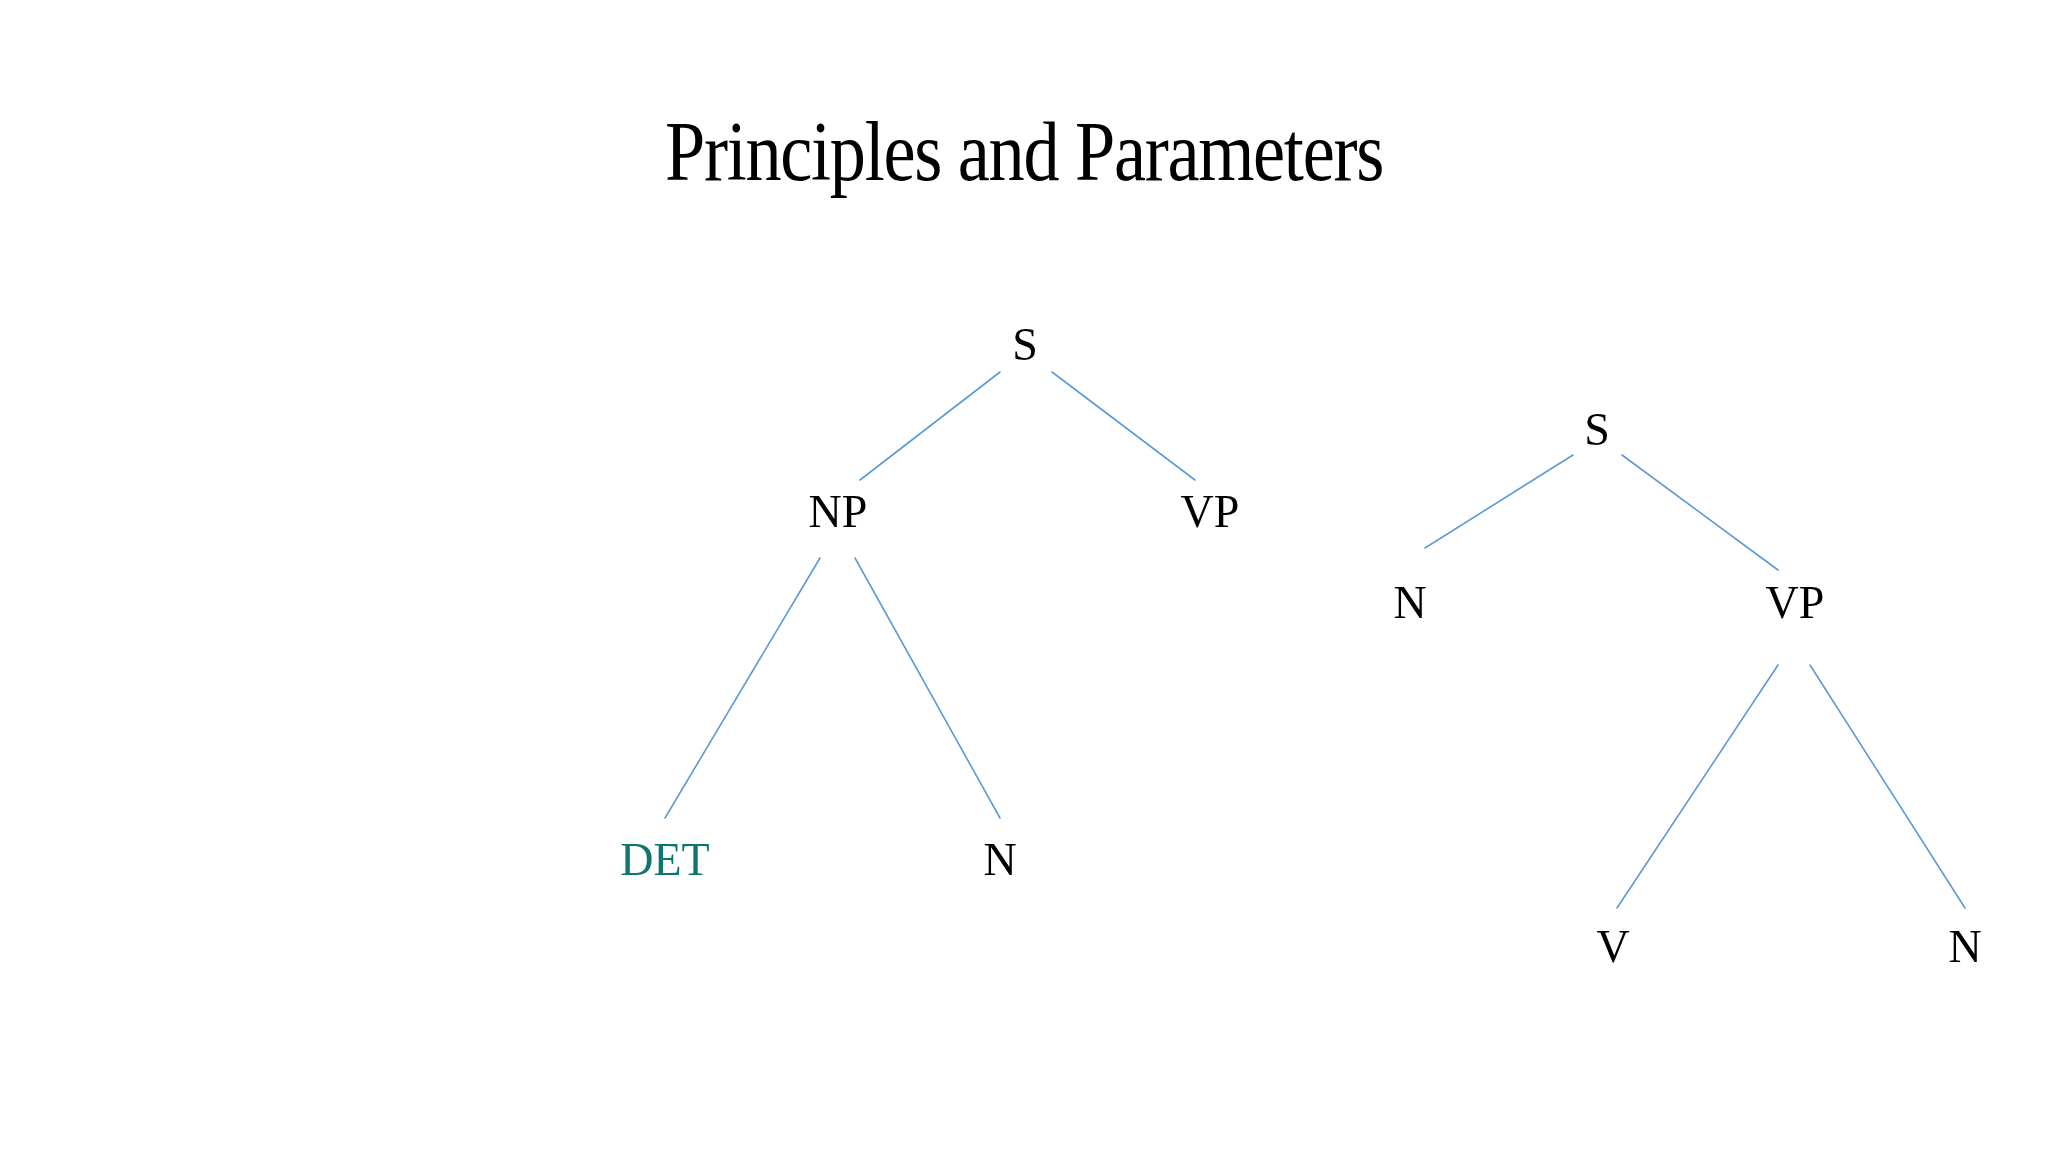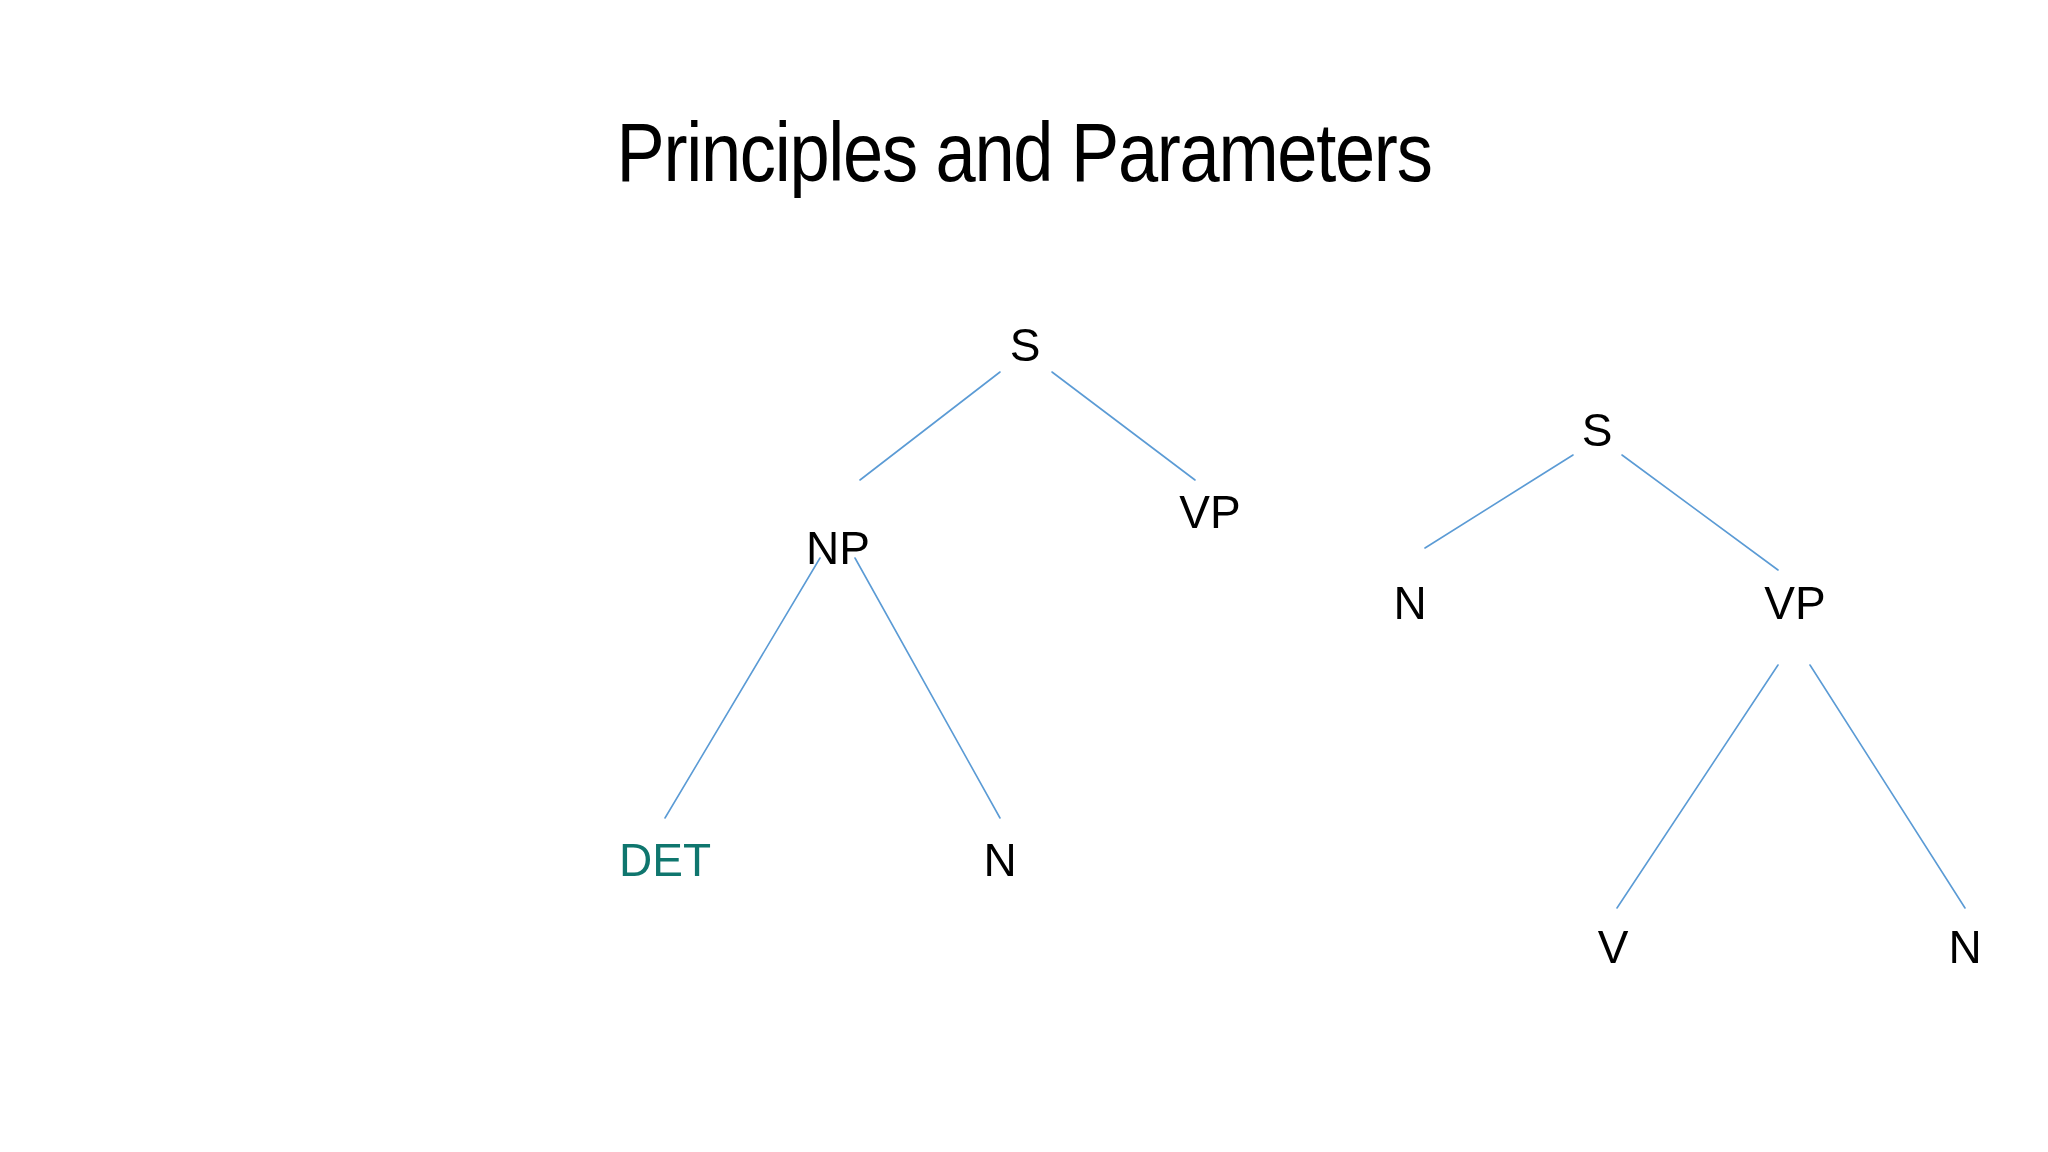--- a/index.html
+++ b/index.html
@@ -7,21 +7,21 @@
     margin: 0;
     padding: 0;
     background: #ffffff;
   }
   #slide {
     position: relative;
     width: 2048px;
     height: 1152px;
     background: #ffffff;
     overflow: hidden;
-    font-family: Liberation Sans, sans-serif;
+    font-family: Liberation Serif, serif;
   }
   #slide-title {
     position: absolute;
     left: 0;
     top: 110px;
     width: 2048px;
     text-align: center;
     font-size: 84px;
     line-height: 1.0;
     font-weight: 400;
@@ -67,21 +67,21 @@
       <g>
         <line x1="1573" y1="455" x2="1425" y2="548" stroke="#5B9BD5" stroke-width="1.6" stroke-linecap="round"></line>
         <line x1="1622" y1="455" x2="1778" y2="570" stroke="#5B9BD5" stroke-width="1.6" stroke-linecap="round"></line>
         <line x1="1778" y1="665" x2="1617" y2="908" stroke="#5B9BD5" stroke-width="1.6" stroke-linecap="round"></line>
         <line x1="1810" y1="665" x2="1965" y2="908" stroke="#5B9BD5" stroke-width="1.6" stroke-linecap="round"></line>
       </g>
     </svg>
 
   <div id="node-layer">
       <div class="tree-node" style="left: 1025px; top: 345px; color: rgb(0, 0, 0);">S</div>
-      <div class="tree-node" style="left: 838px; top: 512px; color: rgb(0, 0, 0); margin-top: 36px;">NP</div>
+      <div class="tree-node" style="left: 838px; top: 512px; color: rgb(0, 0, 0);">NP</div>
       <div class="tree-node" style="left: 1210px; top: 512px; color: rgb(0, 0, 0);">VP</div>
       <div class="tree-node" style="left: 665px; top: 860px; color: #0f766e;">DET</div>
       <div class="tree-node" style="left: 1000px; top: 860px; color: rgb(0, 0, 0);">N</div>
       <div class="tree-node" style="left: 1597px; top: 430px; color: rgb(0, 0, 0);">S</div>
       <div class="tree-node" style="left: 1410px; top: 603px; color: rgb(0, 0, 0);">N</div>
       <div class="tree-node" style="left: 1795px; top: 603px; color: rgb(0, 0, 0);">VP</div>
       <div class="tree-node" style="left: 1613px; top: 947px; color: rgb(0, 0, 0);">V</div>
       <div class="tree-node" style="left: 1965px; top: 947px; color: rgb(0, 0, 0);">N</div>
     </div>
 

